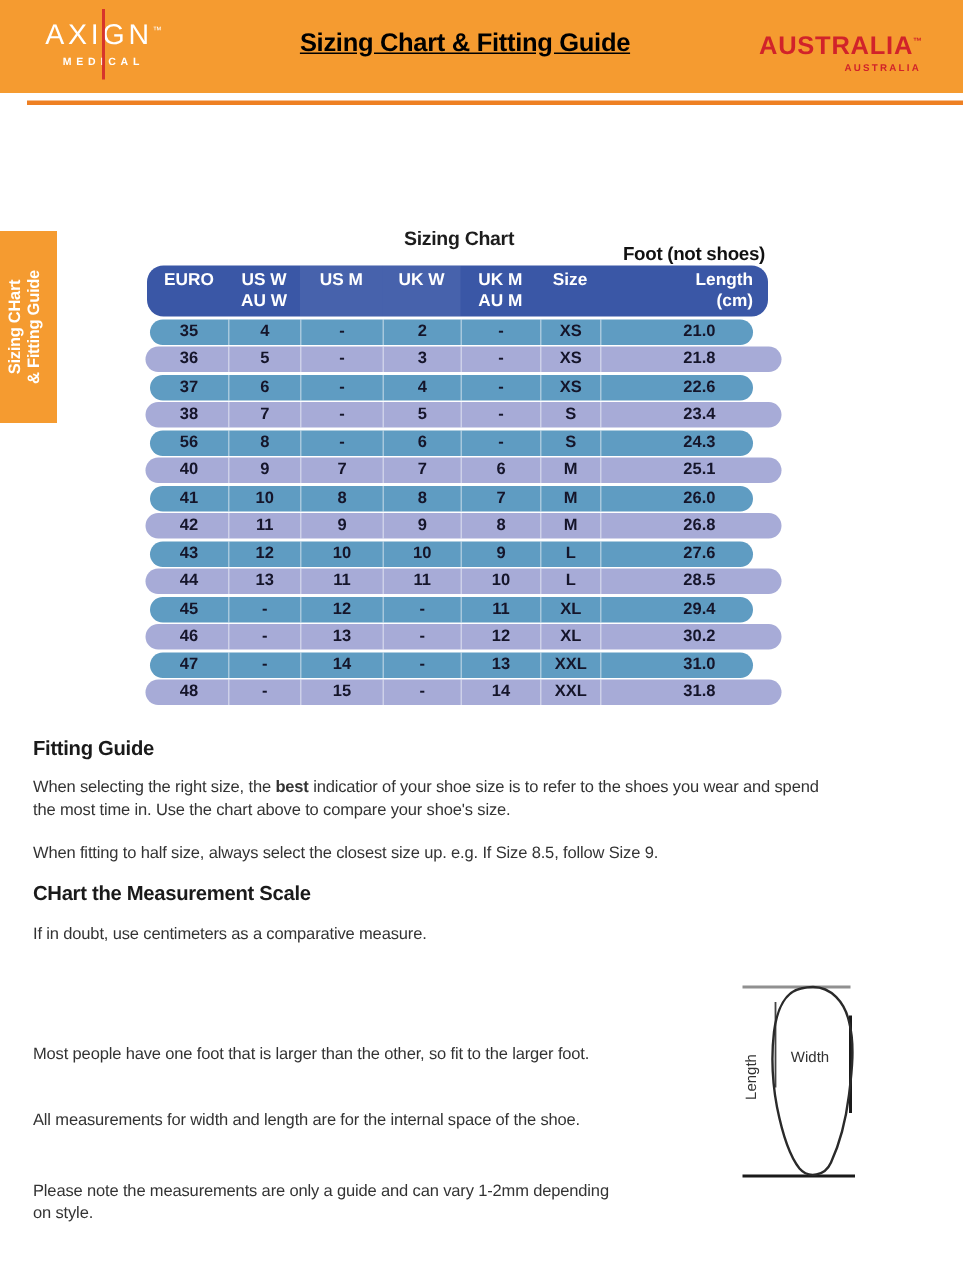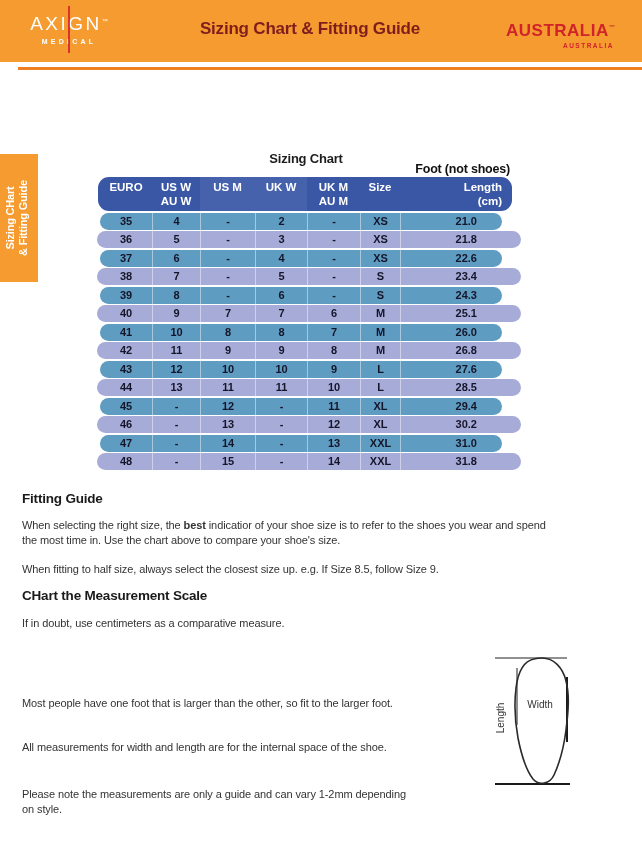--- a/index.html
+++ b/index.html
@@ -4,22 +4,22 @@
 <style>
   html,body { margin:0; padding:0; background:#fff; }
   .page {
     position:relative; width:642px; height:848px; background:#ffffff;
     font-family:"Liberation Sans", sans-serif; overflow:hidden;
   }
   
   .banner { position:absolute; left:0; top:0; width:642px; height:62px;
             background:var(--orange,#F59B30); }
   .banner-title { position:absolute; left:100px; top:19px; width:420px;
-            text-align:center; color:#7f1d1d; font-size:17px; font-weight:bold;
-            letter-spacing:-0.2px; }
+            text-align:center; color:#000000; font-size:17px; font-weight:bold;
+            letter-spacing:-0.2px;text-decoration:underline; }
   .axign { position:absolute; left:30px; top:13px; width:78px; text-align:center; }
   .axign-name { color:#fff; font-size:19px; letter-spacing:2.5px; font-weight:normal; }
   .axign-name .tm { font-size:6px; vertical-align:super; letter-spacing:0; }
   .axign-sub { color:#fff; font-size:7px; letter-spacing:3.2px; margin-top:3px; font-weight:bold; }
   .axign-line { position:absolute; left:38px; top:-7px; width:2px; height:47px;
             background:var(--logo_red,#D1232A); opacity:.85; }
   .archline { position:absolute; left:506px; top:21px; width:108px; text-align:right; }
   .arch-name { color:var(--logo_red,#D1232A); font-size:17px; font-weight:bold; letter-spacing:0.5px; }
   .arch-name .tm { font-size:6px; vertical-align:super; }
   .arch-sub { color:var(--logo_red,#D1232A); font-size:6.5px; letter-spacing:1.5px;
@@ -149,21 +149,21 @@
         <div class="trow row-b">
           <div class="tcell c0">38</div>
           <div class="tcell c1">7</div>
           <div class="tcell c2">-</div>
           <div class="tcell c3">5</div>
           <div class="tcell c4">-</div>
           <div class="tcell c5">S</div>
           <div class="tcell c6">23.4</div>
         </div>
         <div class="trow row-a">
-          <div class="tcell c0">39</div>
+          <div class="tcell c0">56</div>
           <div class="tcell c1">8</div>
           <div class="tcell c2">-</div>
           <div class="tcell c3">6</div>
           <div class="tcell c4">-</div>
           <div class="tcell c5">S</div>
           <div class="tcell c6">24.3</div>
         </div>
         <div class="trow row-b">
           <div class="tcell c0">40</div>
           <div class="tcell c1">9</div>

